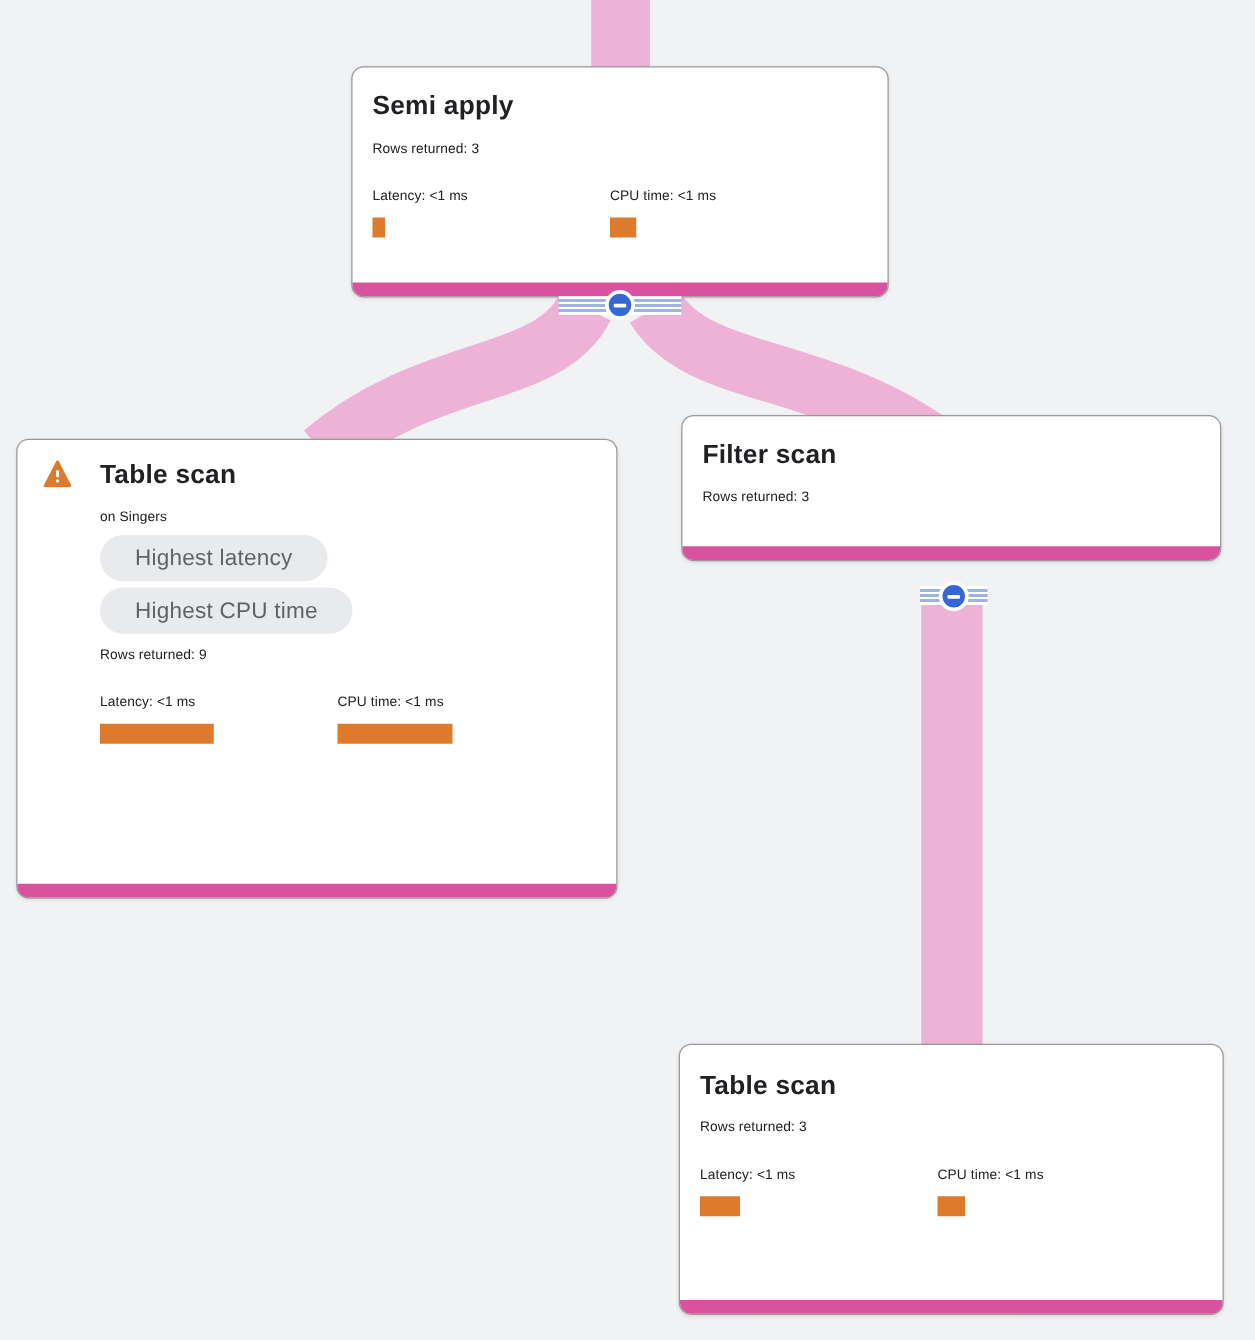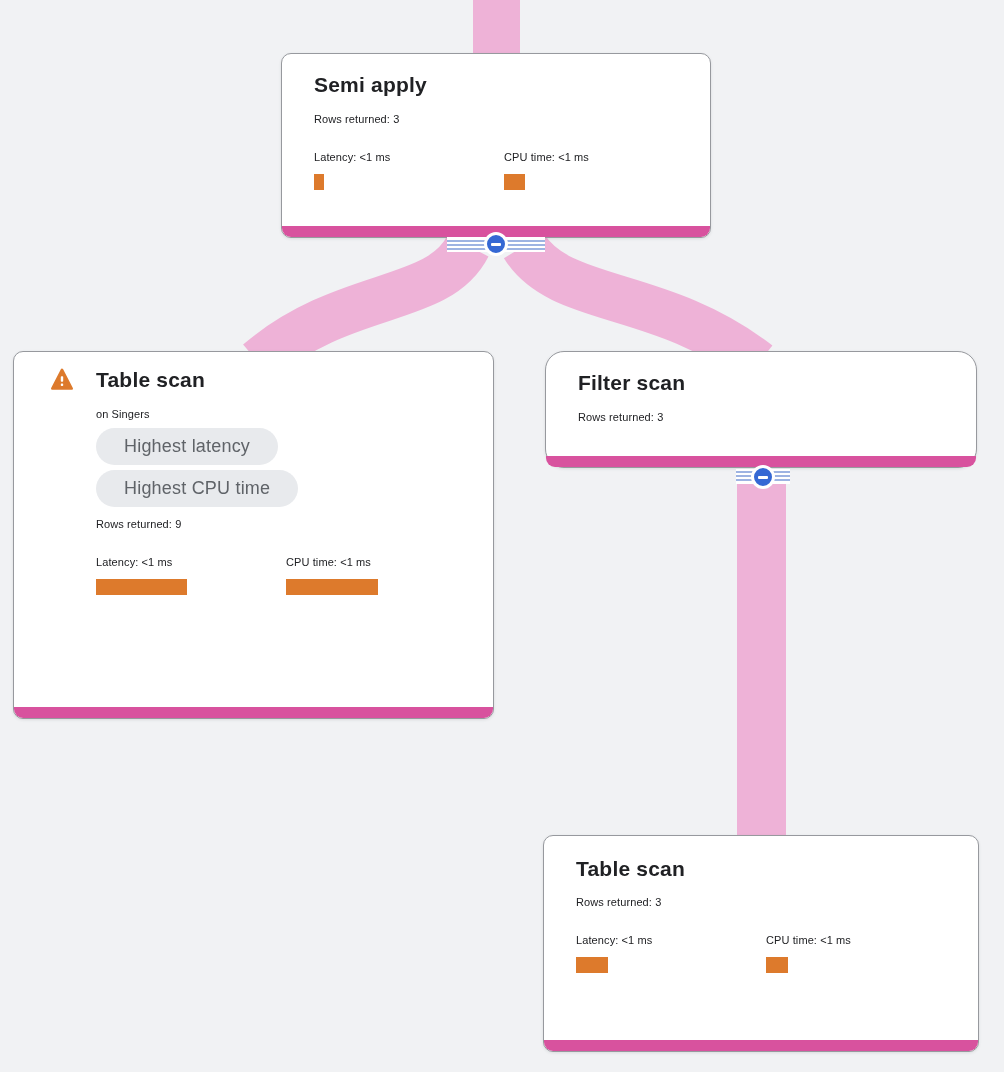--- a/index.html
+++ b/index.html
@@ -41,21 +41,21 @@
     box-shadow:0 1px 3px rgba(60,64,67,.12);
     z-index:2;
     box-sizing:border-box;
     cursor:pointer;
   }
   .card-bar{
     position:absolute;left:0;right:0;bottom:0;height:11px;
     background:var(--rows-bar-pink);
     border-radius:0 0 9px 9px;
   }
-  .card-inner{padding:18px 16px 0 32px;}
+  .card-inner{padding:18px 16px 0 16px;}
   .card-title{
     font-size:21px;line-height:26px;font-weight:600;
     letter-spacing:.2px;color:var(--text-primary);
   }
   .card-text{
     font-size:11px;line-height:20px;color:var(--text-primary);
     letter-spacing:.1px;
   }
   .muted{color:var(--text-muted);}
   .mt-title{margin-top:11px;}
@@ -155,21 +155,21 @@
           <div class="metric">
             <div class="card-text">CPU time: &lt;1 ms</div>
             <div class="metric-bar" style="width: 92px;"></div>
           </div>
         </div>
       </div>
     </div>
     <div class="card-bar"></div>
   </div>
 
-  <div class="card" style="left:545px;top:351px;width:432px;height:117px;border-radius:19px;">
+  <div class="card" style="left:545px;top:332px;width:432px;height:117px;">
     <div class="card-inner">
       <div class="card-title">Filter scan</div>
       <div class="card-text mt-title">Rows returned: 3</div>
     </div>
     <div class="card-bar"></div>
   </div>
 
   <div class="card" style="left:543px;top:835px;width:436px;height:217px;">
     <div class="card-inner" style="padding-top:20px;">
       <div class="card-title">Table scan</div>

